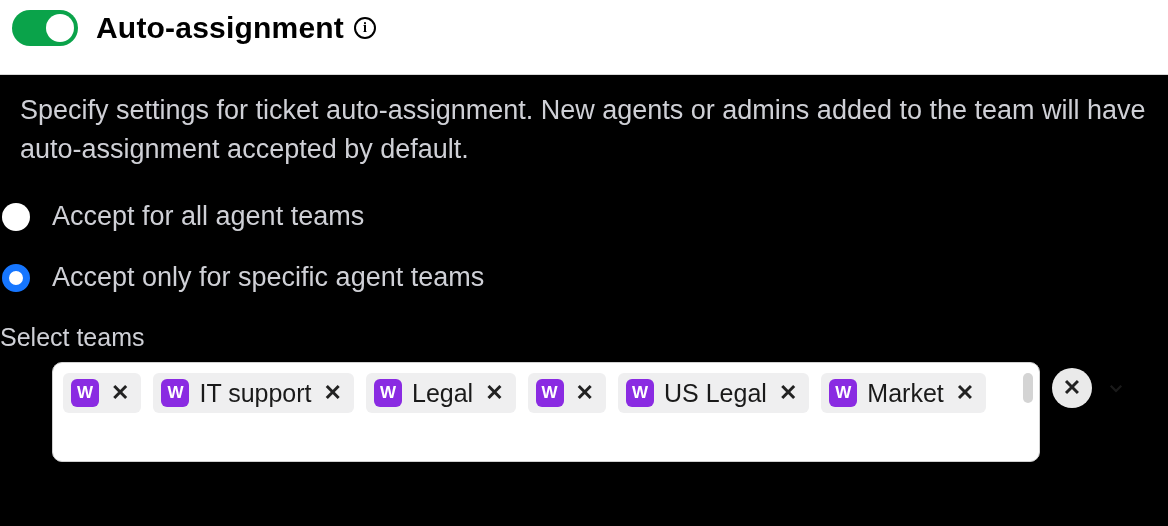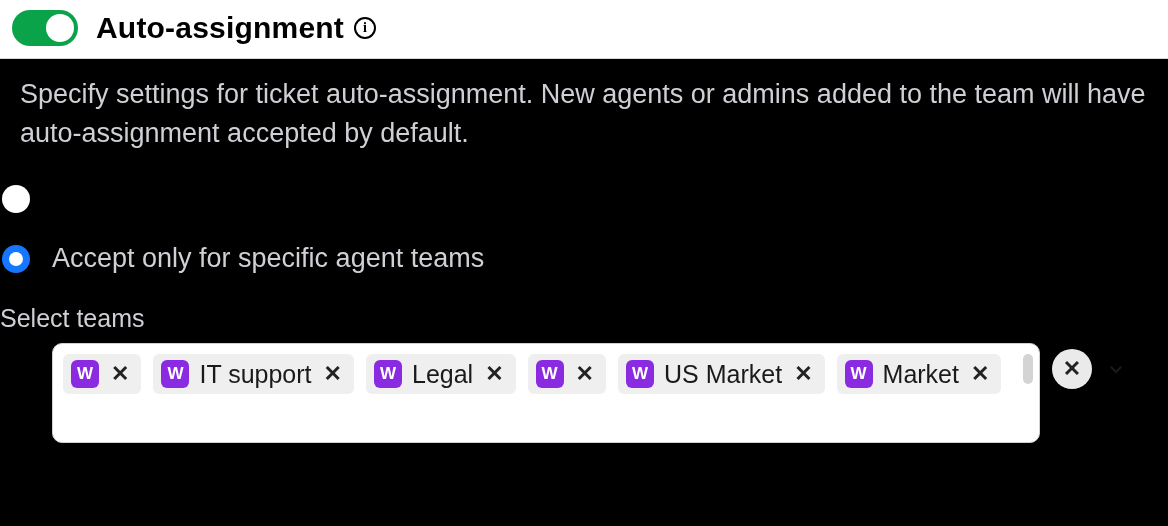--- a/index.html
+++ b/index.html
@@ -5,21 +5,21 @@
   * { box-sizing: border-box; }
   html, body { margin:0; padding:0; }
   body {
     width:1168px; height:526px;
     font-family: -apple-system, BlinkMacSystemFont, "Segoe UI", Helvetica, Arial, sans-serif;
     background:#000; color:#fff;
   }
   .header-bar {
     background:#fff; color:#000;
     display:flex; align-items:center;
-    padding:10px 12px 12px 12px;
+    padding:10px 12px 28px 12px;
     border-bottom:1px solid #d8d8d8;
   }
   .toggle {
     width:66px; height:36px; border-radius:18px;
     background:#0aa34a; position:relative; flex:0 0 auto;
     cursor:pointer;
   }
   .toggle .knob {
     position:absolute; right:4px; top:4px;
     width:28px; height:28px; border-radius:50%;
@@ -103,20 +103,21 @@
     <span>Auto-assignment</span>
     <span class="info-icon">i</span>
   </div>
 </div>
 
 <div class="desc">Specify settings for ticket auto-assignment. New agents or admins added to the team will have auto-assignment accepted by default.</div>
 
 <div class="radio-group">
   <div class="radio-row">
     <div id="radio-all" class="radio"></div>
+    <span>Accept for all agent teams</span>
   </div>
   <div class="radio-row">
     <div id="radio-specific" class="radio selected"></div>
     <span>Accept only for specific agent teams</span>
   </div>
 </div>
 
 <div class="select-label">Select teams</div>
 
 <div class="select-row">
@@ -135,21 +136,21 @@
         <span class="pill">W</span>
         <span>Legal</span>
         <span class="x">✕</span>
       </span>
       <span class="chip">
         <span class="pill">W</span>
         <span class="x">✕</span>
       </span>
       <span class="chip">
         <span class="pill">W</span>
-        <span>US Market</span>
+        <span>US Legal</span>
         <span class="x">✕</span>
       </span>
       <span class="chip">
         <span class="pill">W</span>
         <span>Market</span>
         <span class="x">✕</span>
       </span>
     </div>
   <div class="clear-btn">✕</div>
   <div class="chevron">

